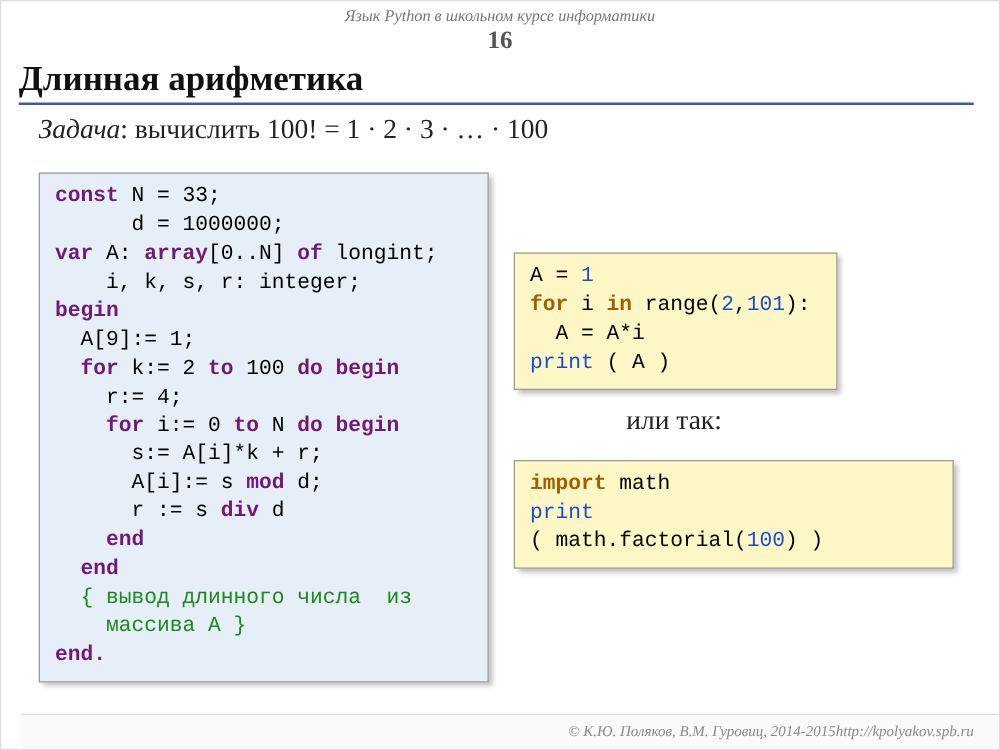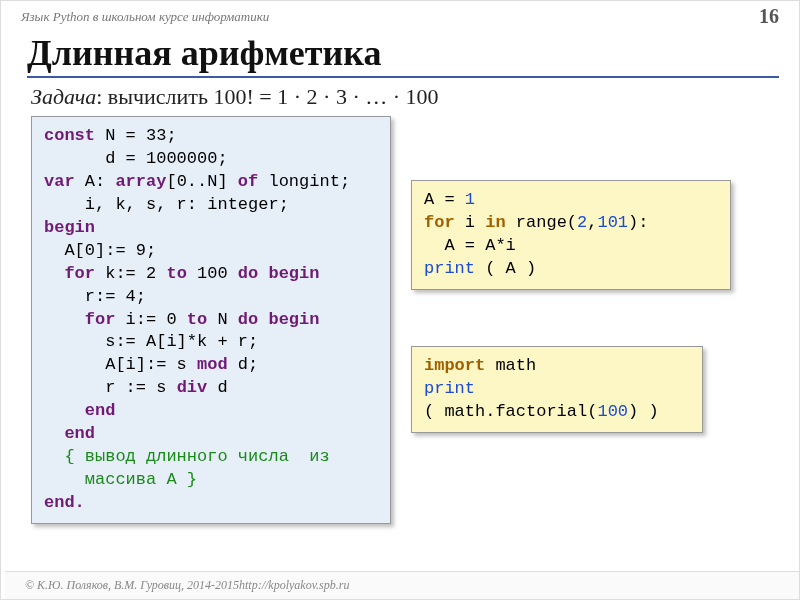--- a/index.html
+++ b/index.html
@@ -19,38 +19,39 @@
     border: 1px solid #ddd;
   }
   .topbar {
     display: flex;
     justify-content: space-between;
     align-items: center;
     padding: 4px 20px 2px 20px;
     color: #777;
     font-size: 13px;
     font-style: italic;
+    flex-direction: column;
   }
   .pagenum {
     font-weight: bold;
     font-style: normal;
     color: #555;
     font-size: 20px;
   }
   .title {
-    margin: 2px 20px 0 26px;
-    font-size: 36px;
+    margin: 2px 20px 0 14px;
+    font-size: 28px;
     font-weight: bold;
     font-style: normal;
     color: #111;
     border-bottom: 2px solid #3a5aa8;
     padding-bottom: 2px;
   }
   .task {
-    margin: 6px 20px 6px 30px;
+    margin: 6px 20px 22px 30px;
     font-size: 22px;
     color: #222;
   }
   .task .em { font-style: italic; }
   .content {
     position: relative;
     margin: 0 20px 0 30px;
     height: 420px;
   }
   .codebox {
@@ -67,45 +68,45 @@
     background: #e6eef8;
     color: #000;
     left: 0;
     top: 0;
     width: 360px;
   }
   .py1 {
     background: #fdf6c5;
     left: 380px;
     top: 64px;
-    width: 320px;
+    width: 259px;
   }
   .py2 {
     background: #fdf6c5;
     left: 380px;
     top: 230px;
-    width: 292px;
+    width: 352px;
   }
   .orlabel {
     position: absolute;
     left: 470px;
     top: 185px;
     font-size: 22px;
     color: #222;
   }
   .kw { color: #701a75; font-weight: bold; }
   .pykw { color: #a06000; font-weight: bold; }
   .num { color: #1a4bd4; }
   .cm { color: #1a8a1a; text-align: center; }
   .pyblue { color: #1a4bd4; }
   .footer {
     position: absolute;
-    left: 4px; right: 0; bottom: 0;
+    left: 16px; right: 0; bottom: 0;
     display: flex;
-    justify-content: flex-start;
+    justify-content: flex-end;
     padding: 6px 20px;
     font-size: 12px;
     font-style: italic;
     color: #888;
     border-top: 1px solid #ddd;
     background: #fafafa;
   }
 </style>
 </head>
 <body>
@@ -123,38 +124,39 @@
     <span class="em">Задача</span><span>: вычислить 100! = 1 · 2 · 3  · … · 100</span>
   </div>
 
   <div class="content">
 
     <div class="codebox pascal"><span class="kw">const</span><span> N = 33;</span>
 <span>      d = 1000000;</span>
 <span class="kw">var</span><span> A: </span><span class="kw">array</span><span>[0..N] </span><span class="kw">of</span><span> longint;</span>
 <span>    i, k, s, r: integer;</span>
 <span class="kw">begin</span>
-<span>  A[0]:= 9;</span>
+<span>  A[9]:= 1;</span>
 <span>  </span><span class="kw">for</span><span> k:= 2 </span><span class="kw">to</span><span> 100 </span><span class="kw">do begin</span>
 <span>    r:= 4;</span>
 <span>    </span><span class="kw">for</span><span> i:= 0 </span><span class="kw">to</span><span> N </span><span class="kw">do begin</span>
 <span>      s:= A[i]*k + r;</span>
 <span>      A[i]:= s </span><span class="kw">mod</span><span> d;</span>
 <span>      r := s </span><span class="kw">div</span><span> d</span>
 <span class="kw">    end</span>
 <span class="kw">  end</span>
 <span class="cm">  { вывод длинного числа  из
     массива A }</span>
 <span class="kw">end.</span></div>
 
     <div class="codebox py1"><span>A = </span><span class="num">1</span>
 <span class="pykw">for</span><span> i </span><span class="pykw">in</span><span> range(</span><span class="num">2</span><span>,</span><span class="num">101</span><span>):</span>
 <span>  A = A*i</span>
 <span class="pyblue">print</span><span> ( A )</span></div>
 
+    <div class="orlabel">или так:</div>
 
     <div class="codebox py2"><span class="pykw">import</span><span> math</span>
 <span class="pyblue">print</span>
 <span>( math.factorial(</span><span class="num">100</span><span>) )</span></div>
 
   </div>
 
   <div class="footer">
     <span>© К.Ю. Поляков, В.М. Гуровиц, 2014-2015</span>
     <span>http://kpolyakov.spb.ru</span>

